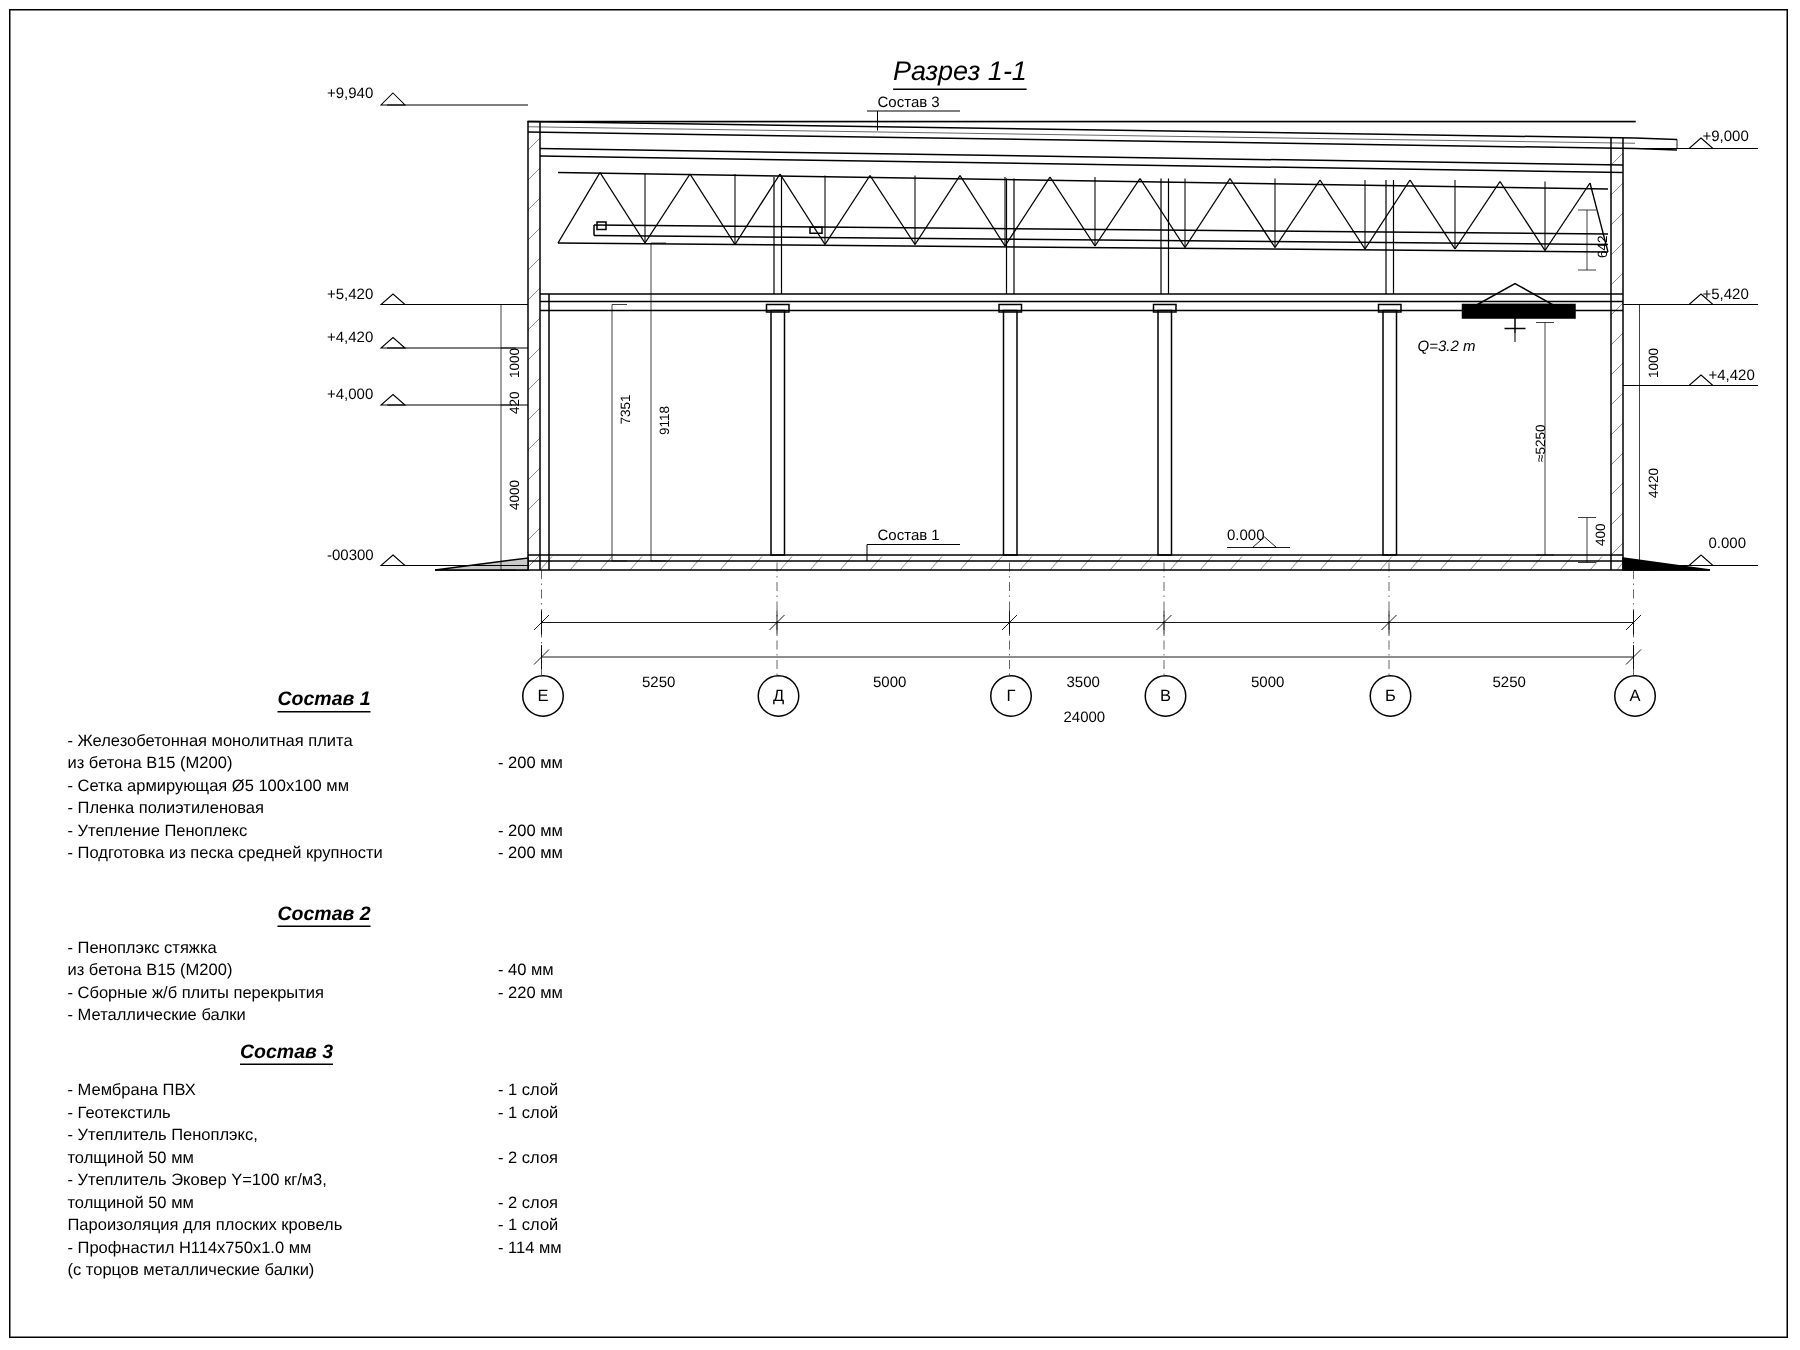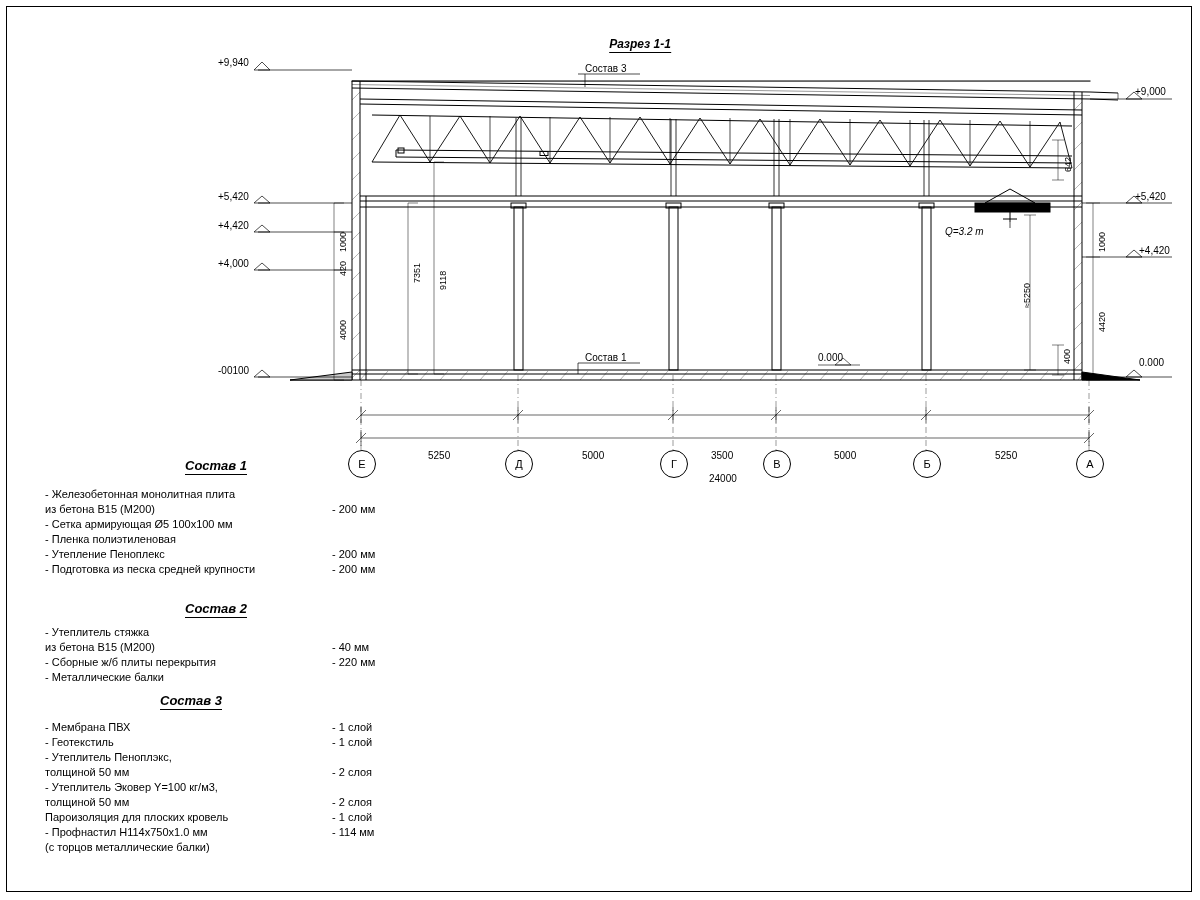--- a/index.html
+++ b/index.html
@@ -28,22 +28,22 @@
     height: 886px;
     border: 1px solid #000;
     box-sizing: border-box;
   }
   .title {
     position: absolute;
     left: 640px;
     top: 37px;
     transform: translateX(-50%);
     font-style: italic;
-    font-weight: bold;
-    font-size: 12px;
+    font-weight: normal;
+    font-size: 18px;
     border-bottom: 1px solid #000;
     padding-bottom: 1px;
     white-space: nowrap;
   }
   svg.draw {
     position: absolute;
     left: 0; top: 0;
     width: 1200px;
     height: 900px;
     pointer-events: none;
@@ -414,21 +414,21 @@
   </svg>
 
   <div class="lbl" style="left:585px; top:63px;">Состав 3</div>
   <div class="lbl" style="left:585px; top:352px;">Состав 1</div>
   <div class="lbl ital" style="left:945px; top:226px;">Q=3.2 m</div>
 
   <div class="elev-text" style="left:218px; top:57px;">+9,940</div>
   <div class="elev-text" style="left:218px; top:191px;">+5,420</div>
   <div class="elev-text" style="left:218px; top:220px;">+4,420</div>
   <div class="elev-text" style="left:218px; top:258px;">+4,000</div>
-  <div class="elev-text" style="left:218px; top:365px;">-00100</div>
+  <div class="elev-text" style="left:218px; top:365px;">-00300</div>
 
   <div class="elev-text" style="left:1135px; top:86px;">+9,000</div>
   <div class="elev-text" style="left:1135px; top:191px;">+5,420</div>
   <div class="elev-text" style="left:1139px; top:245px;">+4,420</div>
   <div class="elev-text" style="left:1139px; top:357px;">0.000</div>
 
   <div class="elev-text" style="left:818px; top:352px;">0.000</div>
 
   <div class="vert-dim" style="left:338px; top:252px;">1000</div>
   <div class="vert-dim" style="left:338px; top:276px;">420</div>
@@ -479,21 +479,21 @@
       </div>
     <div class="spec-row">
         <span class="txt">- Подготовка из песка средней  крупности</span>
         <span class="val">- 200 мм</span>
       </div>
   </div>
 
   <div class="spec-title" style="left:185px; top:601px;">Состав 2</div>
   <div class="spec-block" style="left:45px; top:625px;">
     <div class="spec-row">
-        <span class="txt">- Утеплитель стяжка</span>
+        <span class="txt">- Пеноплэкс стяжка</span>
         <span class="val"></span>
       </div>
     <div class="spec-row">
         <span class="txt">  из бетона В15 (М200)</span>
         <span class="val">- 40 мм</span>
       </div>
     <div class="spec-row">
         <span class="txt">- Сборные ж/б плиты перекрытия</span>
         <span class="val">- 220 мм</span>
       </div>

